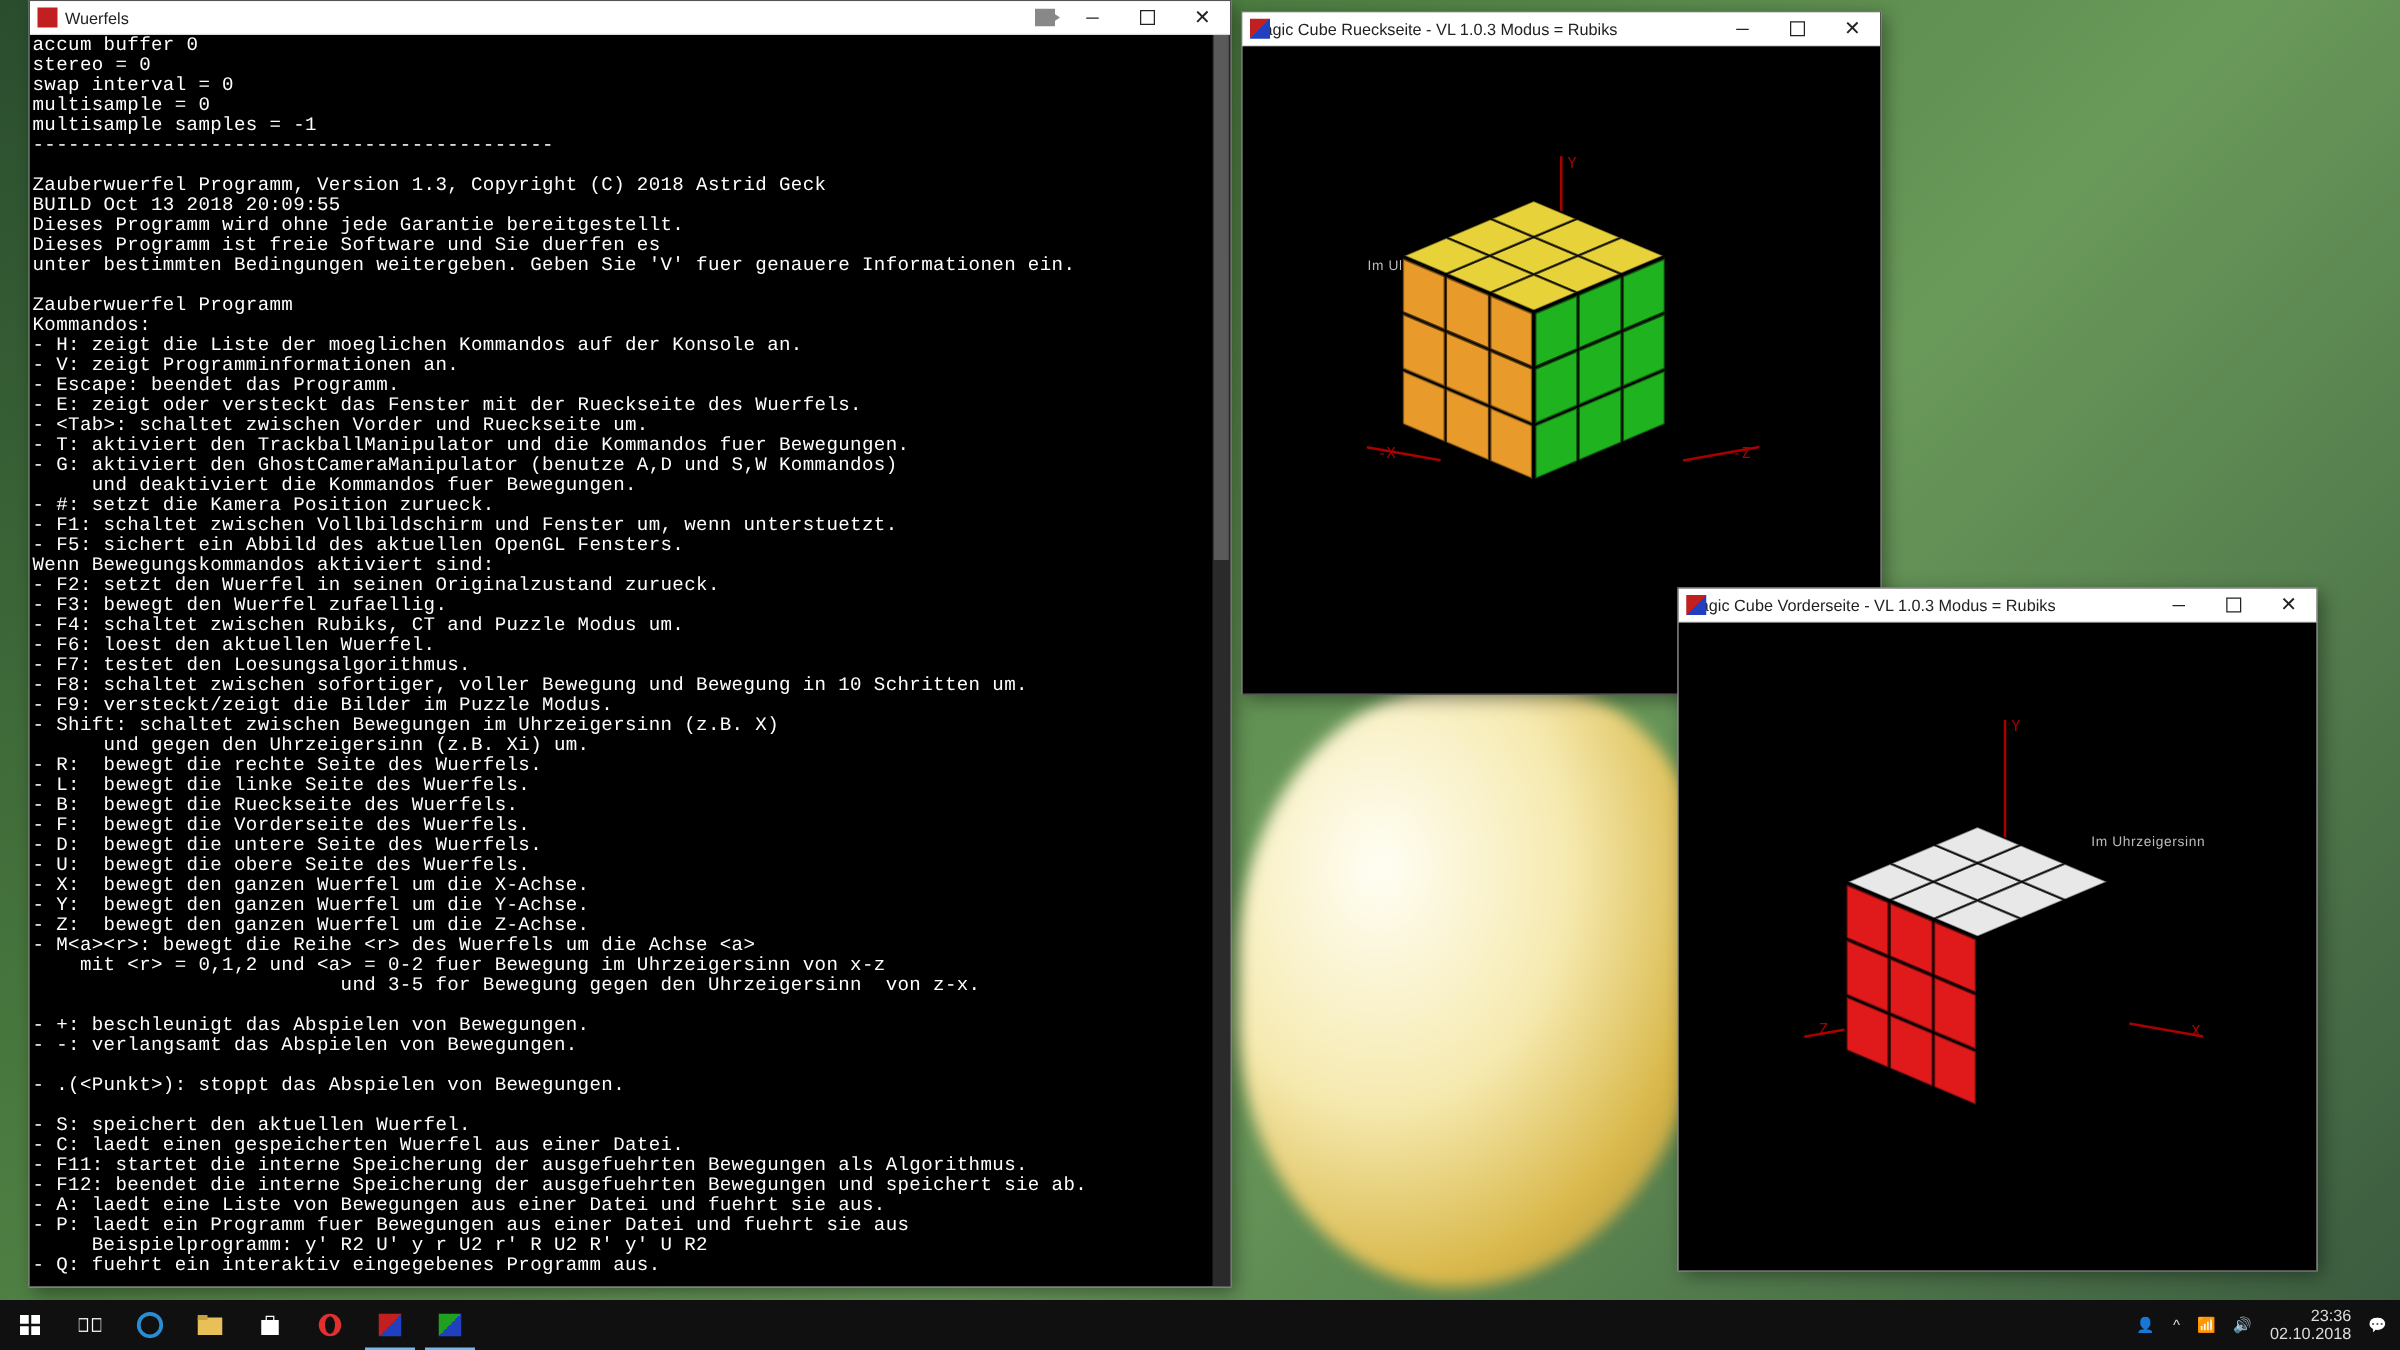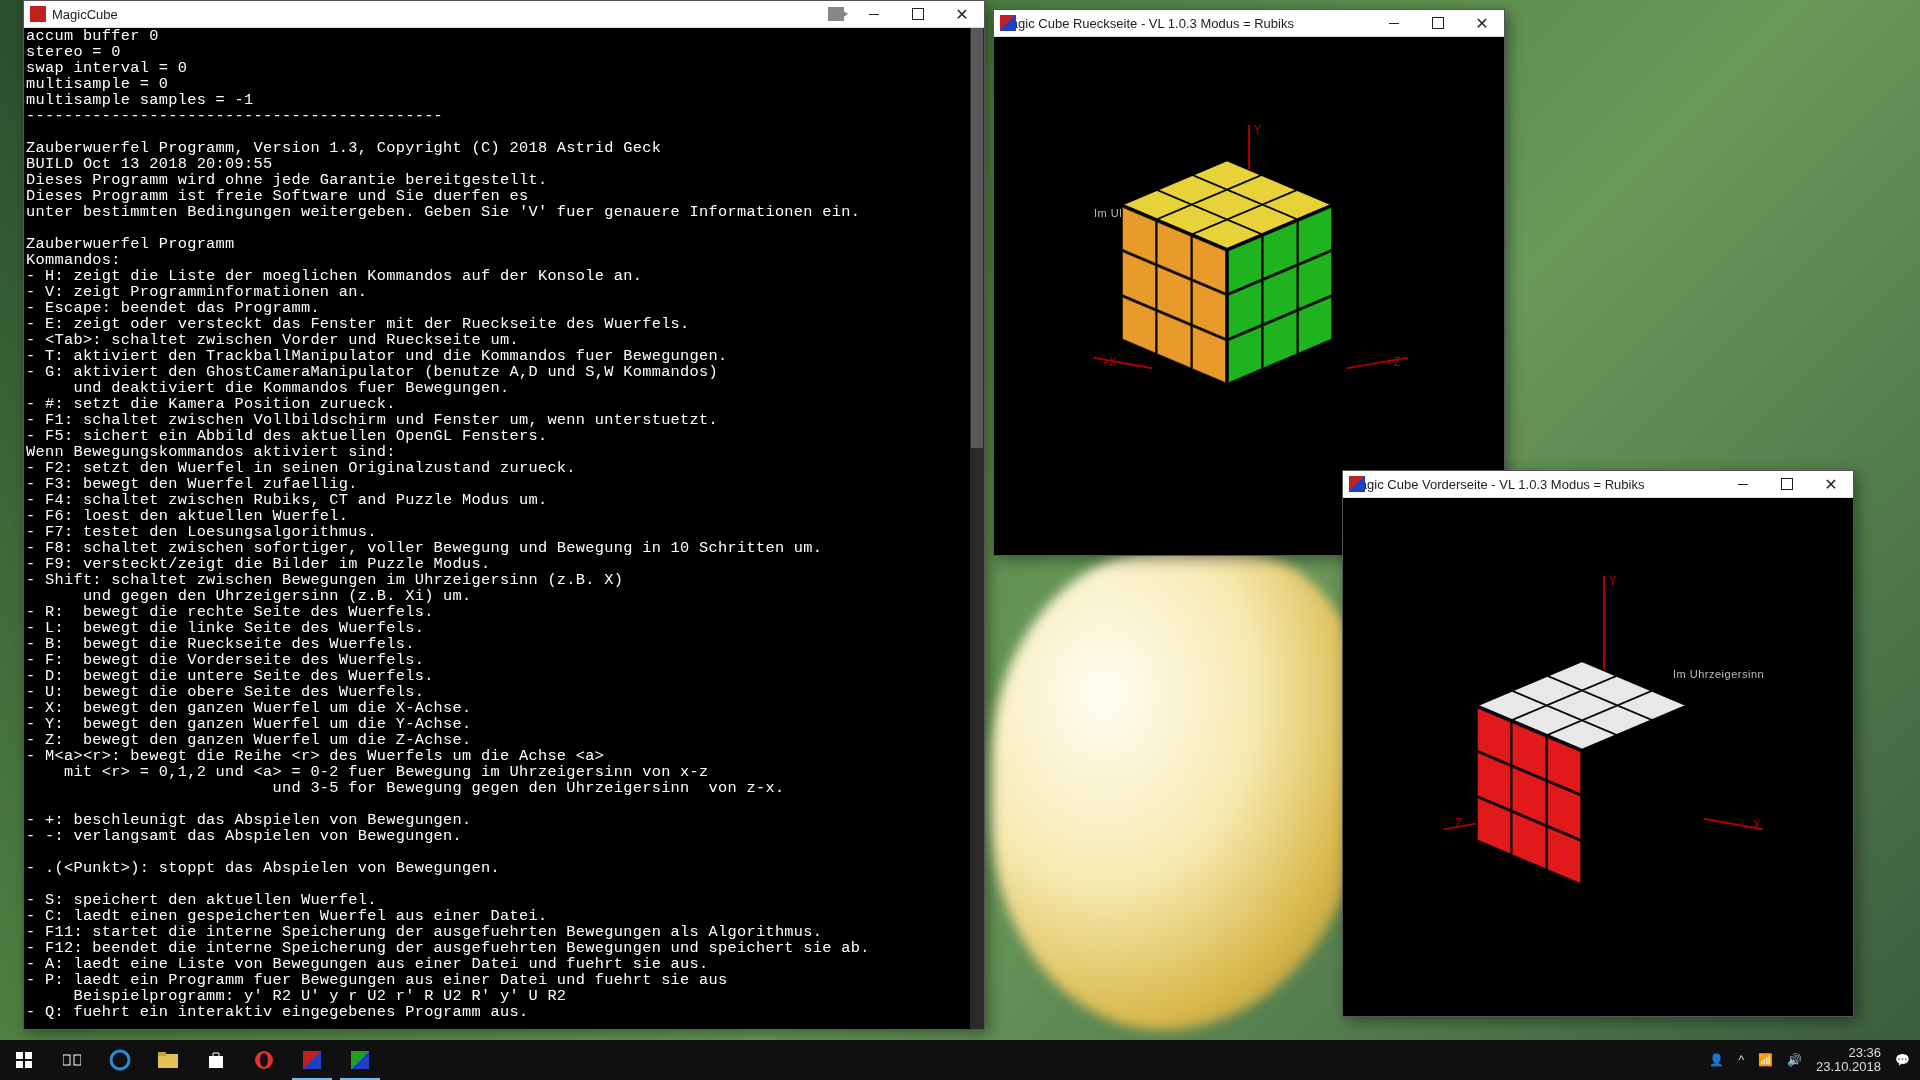--- a/index.html
+++ b/index.html
@@ -41,21 +41,21 @@
 svg{display:block}
 </style>
 </head>
 <body>
 
 <div class="desktop">
 
   <div class="window console">
     <div class="titlebar">
       <span class="icon"></span>
-      <span class="title">MagicCube</span>
+      <span class="title">Wuerfels</span>
       <span class="proj"></span>
       <div class="winbtns">
         <div class="winbtn min"></div>
         <div class="winbtn max"></div>
         <div class="winbtn close"></div>
       </div>
     </div>
     <div class="console-body">
       <div class="console-text">accum buffer 0
 stereo = 0
@@ -282,19 +282,19 @@
       <span style="width:18px;height:18px;background:linear-gradient(135deg,#20a020 50%,#2040c0 50%);display:block"></span>
     </div>
 
     <div class="sys">
       <span>👤</span>
       <span>^</span>
       <span>📶</span>
       <span>🔊</span>
       <div class="clock">
         <div>23:36</div>
-        <div>23.10.2018</div>
+        <div>02.10.2018</div>
       </div>
       <span>💬</span>
     </div>
   </div>
 
 </div>
 
 </body></html>

